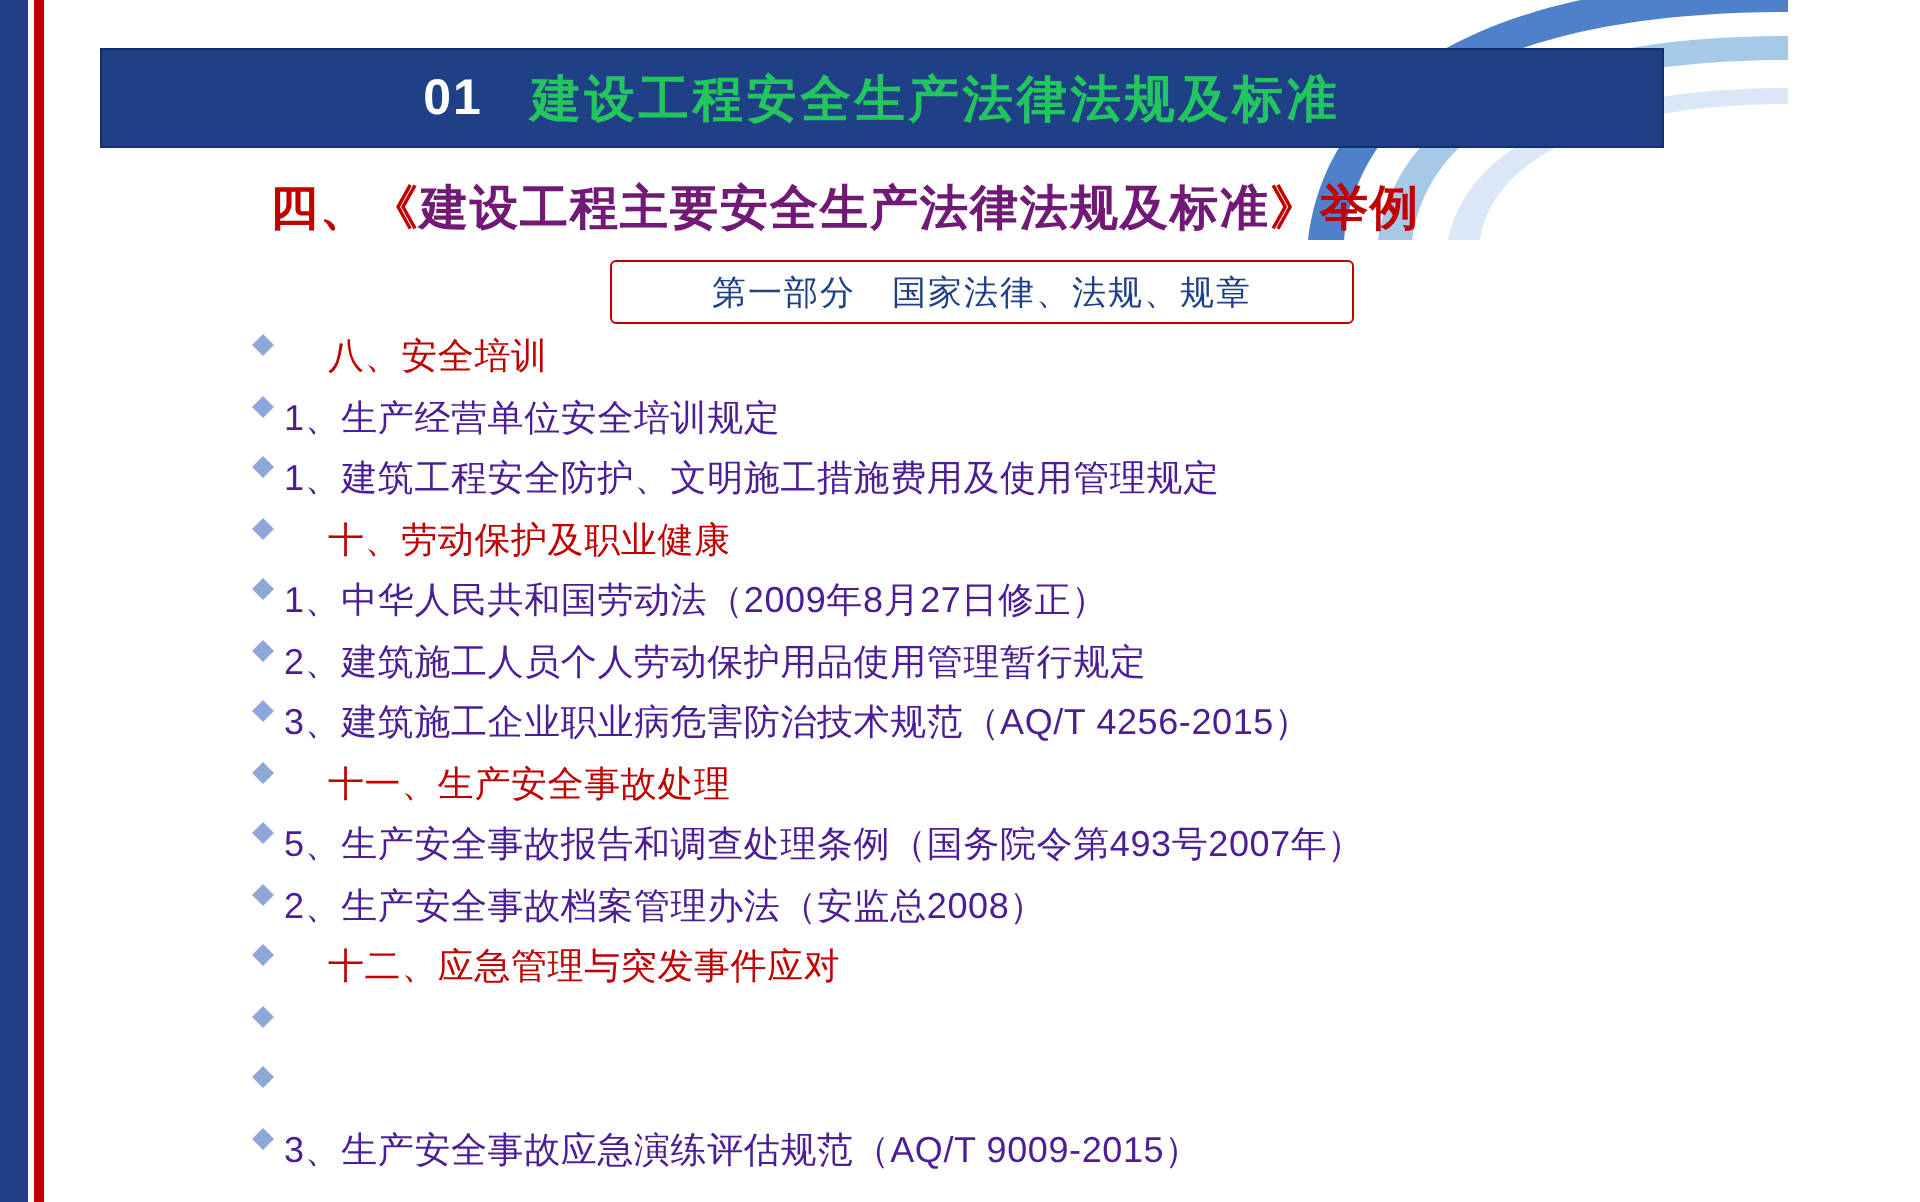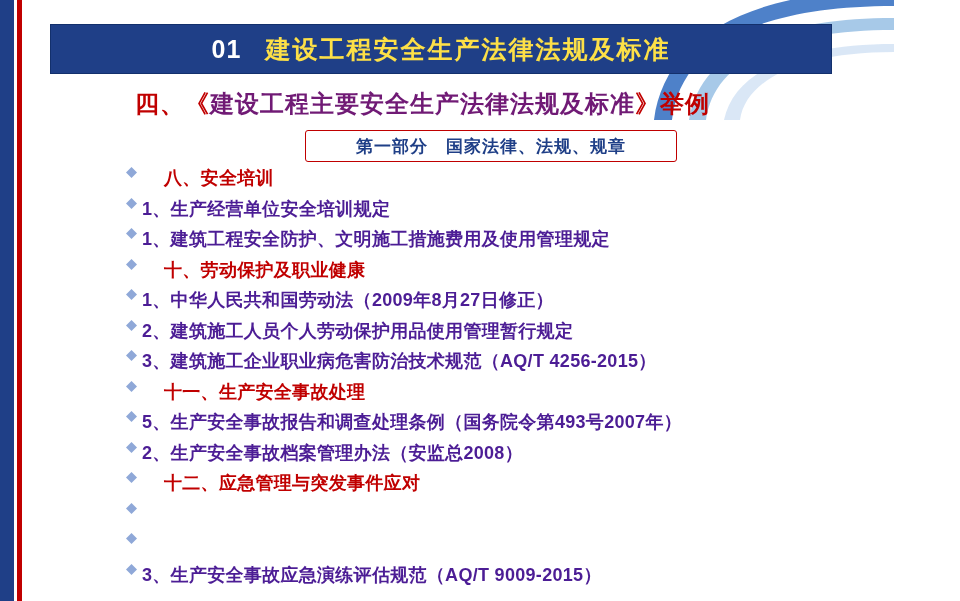--- a/index.html
+++ b/index.html
@@ -61,21 +61,21 @@
     justify-content: center;
   }
   .title-number {
     color: #ffffff;
     font-size: 25px;
     font-weight: bold;
     letter-spacing: 1px;
     margin-right: 24px;
   }
   .title-text {
-    color: #fde047;
+    color: #22c55e;
     font-size: 25px;
     font-weight: bold;
     letter-spacing: 2px;
   }
   
   .section-heading {
     position: absolute;
     left: 135px;
     top: 88px;
     width: 700px;
@@ -98,21 +98,21 @@
     border: 1.5px solid #c00000;
     border-radius: 3px;
     display: flex;
     align-items: center;
     justify-content: center;
     background: #ffffff;
   }
   .part-box-text {
     color: #1f3f87;
     font-size: 17px;
-    font-weight: bold;
+    font-weight: normal;
     letter-spacing: 1px;
     white-space: nowrap;
   }
   
   .list {
     position: absolute;
     left: 120px;
     top: 163px;
     width: 800px;
   }
@@ -129,21 +129,21 @@
     align-items: center;
     justify-content: center;
     padding-top: 4px;
   }
   .bullet svg {
     display: block;
   }
   .item-text {
     font-size: 18px;
     line-height: 30px;
-    font-weight: bold;
+    font-weight: normal;
     letter-spacing: 0.3px;
   }
   .item-red {
     color: #c00000;
     padding-left: 22px;
   }
   .item-blue {
     color: #4c1d95;
   }
   

